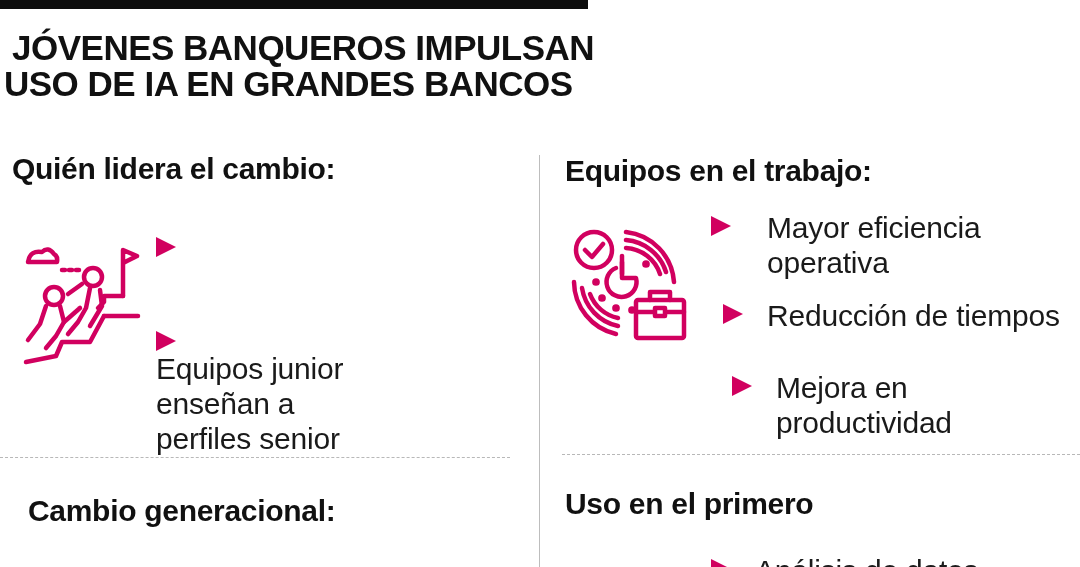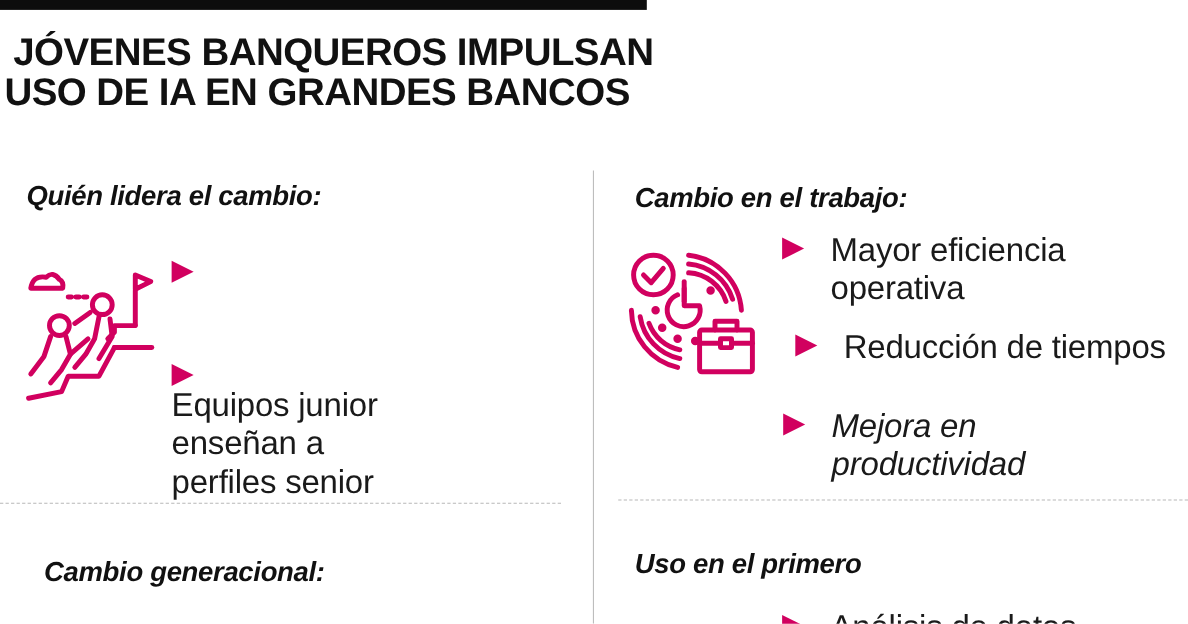--- a/index.html
+++ b/index.html
@@ -7,21 +7,21 @@
     width:1080px; height:567px; overflow:hidden; background:#ffffff;
     font-family:"Liberation Sans", "DejaVu Sans", sans-serif; color:#111;
     position:relative;
   }
   .topbar { position:absolute; left:0; top:0; width:588px; height:9px; background:#0d0d0d; }
   .title { position:absolute; left:4px; top:30px; margin:0; font-weight:bold; font-size:35px; line-height:36px; letter-spacing:-0.5px; color:#111; }
   .title .l1 { display:block; padding-left:8px;text-align:center; }
   .title .l2 { display:block; }
   .vdiv { position:absolute; left:539px; top:155px; width:1px; height:412px; background:#bdbdbd; }
   .dash { position:absolute; height:0; border-top:1.5px dashed #b8b8b8; }
-  .section-title { position:absolute; margin:16px; font-weight:bold; font-size:25px; color:#111; letter-spacing:-0.3px;font-style:italic; }
+  .section-title { position:absolute; margin:4px; font-weight:bold; font-size:30px; color:#111; letter-spacing:-0.3px; }
   .icon { position:absolute; }
   .bullet { position:absolute; display:flex; align-items:flex-start; }
   .tri { width:0; height:0; border-top:10px solid transparent; border-bottom:10px solid transparent; border-left:20px solid #d1005f; margin-top:6px; margin-right:24px; flex:none; }
   .btext { font-size:30px; line-height:35px; color:#1a1a1a; font-weight:normal; white-space:pre-line; letter-spacing:-0.2px; }
 </style>
 </head>
 <body>
 
 <div class="topbar"></div>
 
@@ -59,21 +59,21 @@
 </div>
 <div class="bullet" style="left:156px; top:325px;flex-direction:column;">
   <span class="tri"></span>
   <span class="btext">Equipos junior
 enseñan a
 perfiles senior</span>
 </div>
 
 <div class="dash" style="left:0; top:457px; width:510px;"></div>
 
-<h2 class="section-title" style="left:561px; top:150px;">Cambio en el trabajo:</h2>
+<h2 class="section-title" style="left:561px; top:150px;">Equipos en el trabajo:</h2>
 
 <div class="icon" style="left:566px; top:222px;">
   <svg width="122" height="120" viewBox="0 0 122 120" fill="none" stroke="#d1005f" stroke-width="4.5" stroke-linecap="round" stroke-linejoin="round">
     <path d="M60 10 A54 54 0 0 1 108 60"></path>
     <path d="M60 18 A46 46 0 0 1 100 50"></path>
     <path d="M8 60 A54 54 0 0 0 50 112"></path>
     <path d="M16 66 A46 46 0 0 0 52 104"></path>
     <path d="M60 26 A38 38 0 0 1 94 52"></path>
     <path d="M24 72 A38 38 0 0 0 52 96"></path>
     <circle cx="28" cy="28" r="18"></circle>
@@ -85,30 +85,30 @@
     <circle cx="36" cy="76" r="1.6" fill="#d1005f"></circle>
     <circle cx="50" cy="86" r="1.6" fill="#d1005f"></circle>
     <circle cx="66" cy="88" r="1.6" fill="#d1005f"></circle>
     <rect x="70" y="78" width="48" height="38" rx="2" fill="#fff"></rect>
     <path d="M84 78 V70 H104 V78"></path>
     <path d="M70 90 H118"></path>
     <rect x="89" y="86" width="10" height="8" fill="#fff"></rect>
   </svg>
 </div>
 
-<div class="bullet" style="left:711px; top:210px;">
+<div class="bullet" style="left:711px; top:210px;gap:12px;">
   <span class="tri"></span>
   <span class="btext">Mayor eficiencia
 operativa</span>
 </div>
 <div class="bullet" style="left:711px; top:298px;padding-left:12px;">
   <span class="tri"></span>
   <span class="btext">Reducción de tiempos</span>
 </div>
-<div class="bullet" style="left:712px; top:370px;font-style:italic;">
+<div class="bullet" style="left:732px; top:370px;">
   <span class="tri"></span>
   <span class="btext">Mejora en
 productividad</span>
 </div>
 
 <div class="dash" style="left:562px; top:454px; width:518px;"></div>
 
 <h2 class="section-title" style="left:24px; top:490px;">Cambio generacional:</h2>
 
 <h2 class="section-title" style="left:561px; top:483px;">Uso en el primero</h2>

